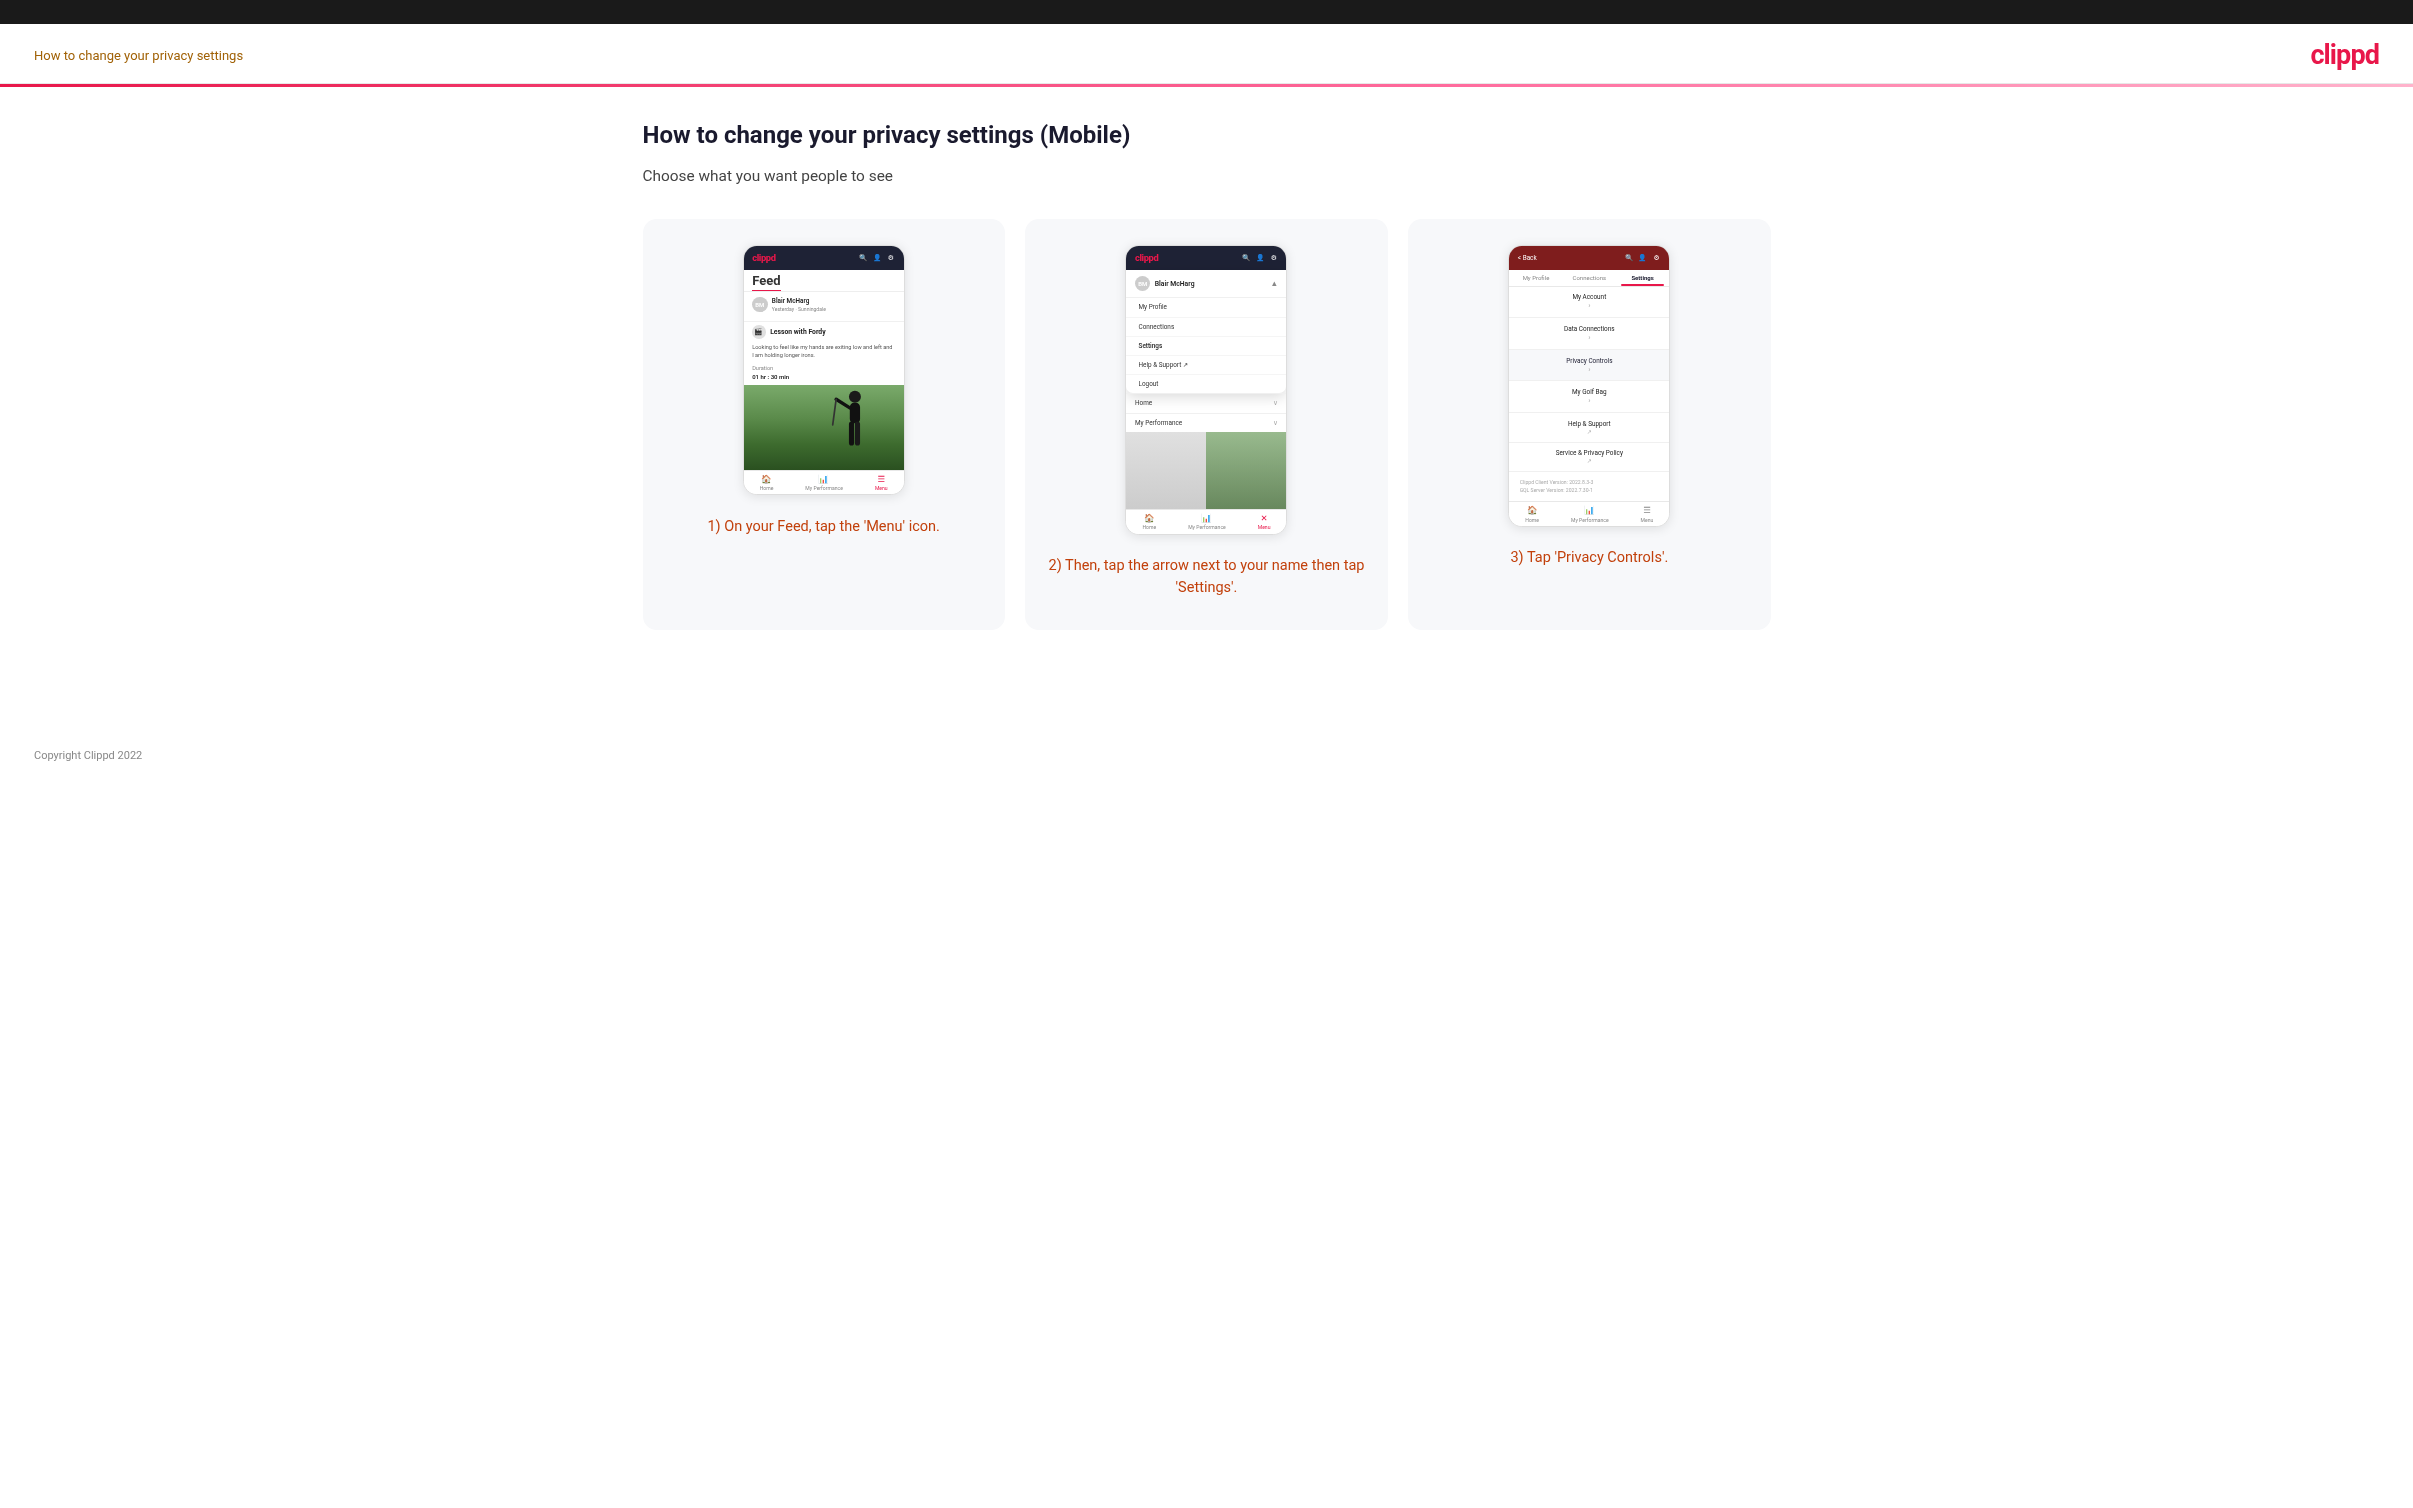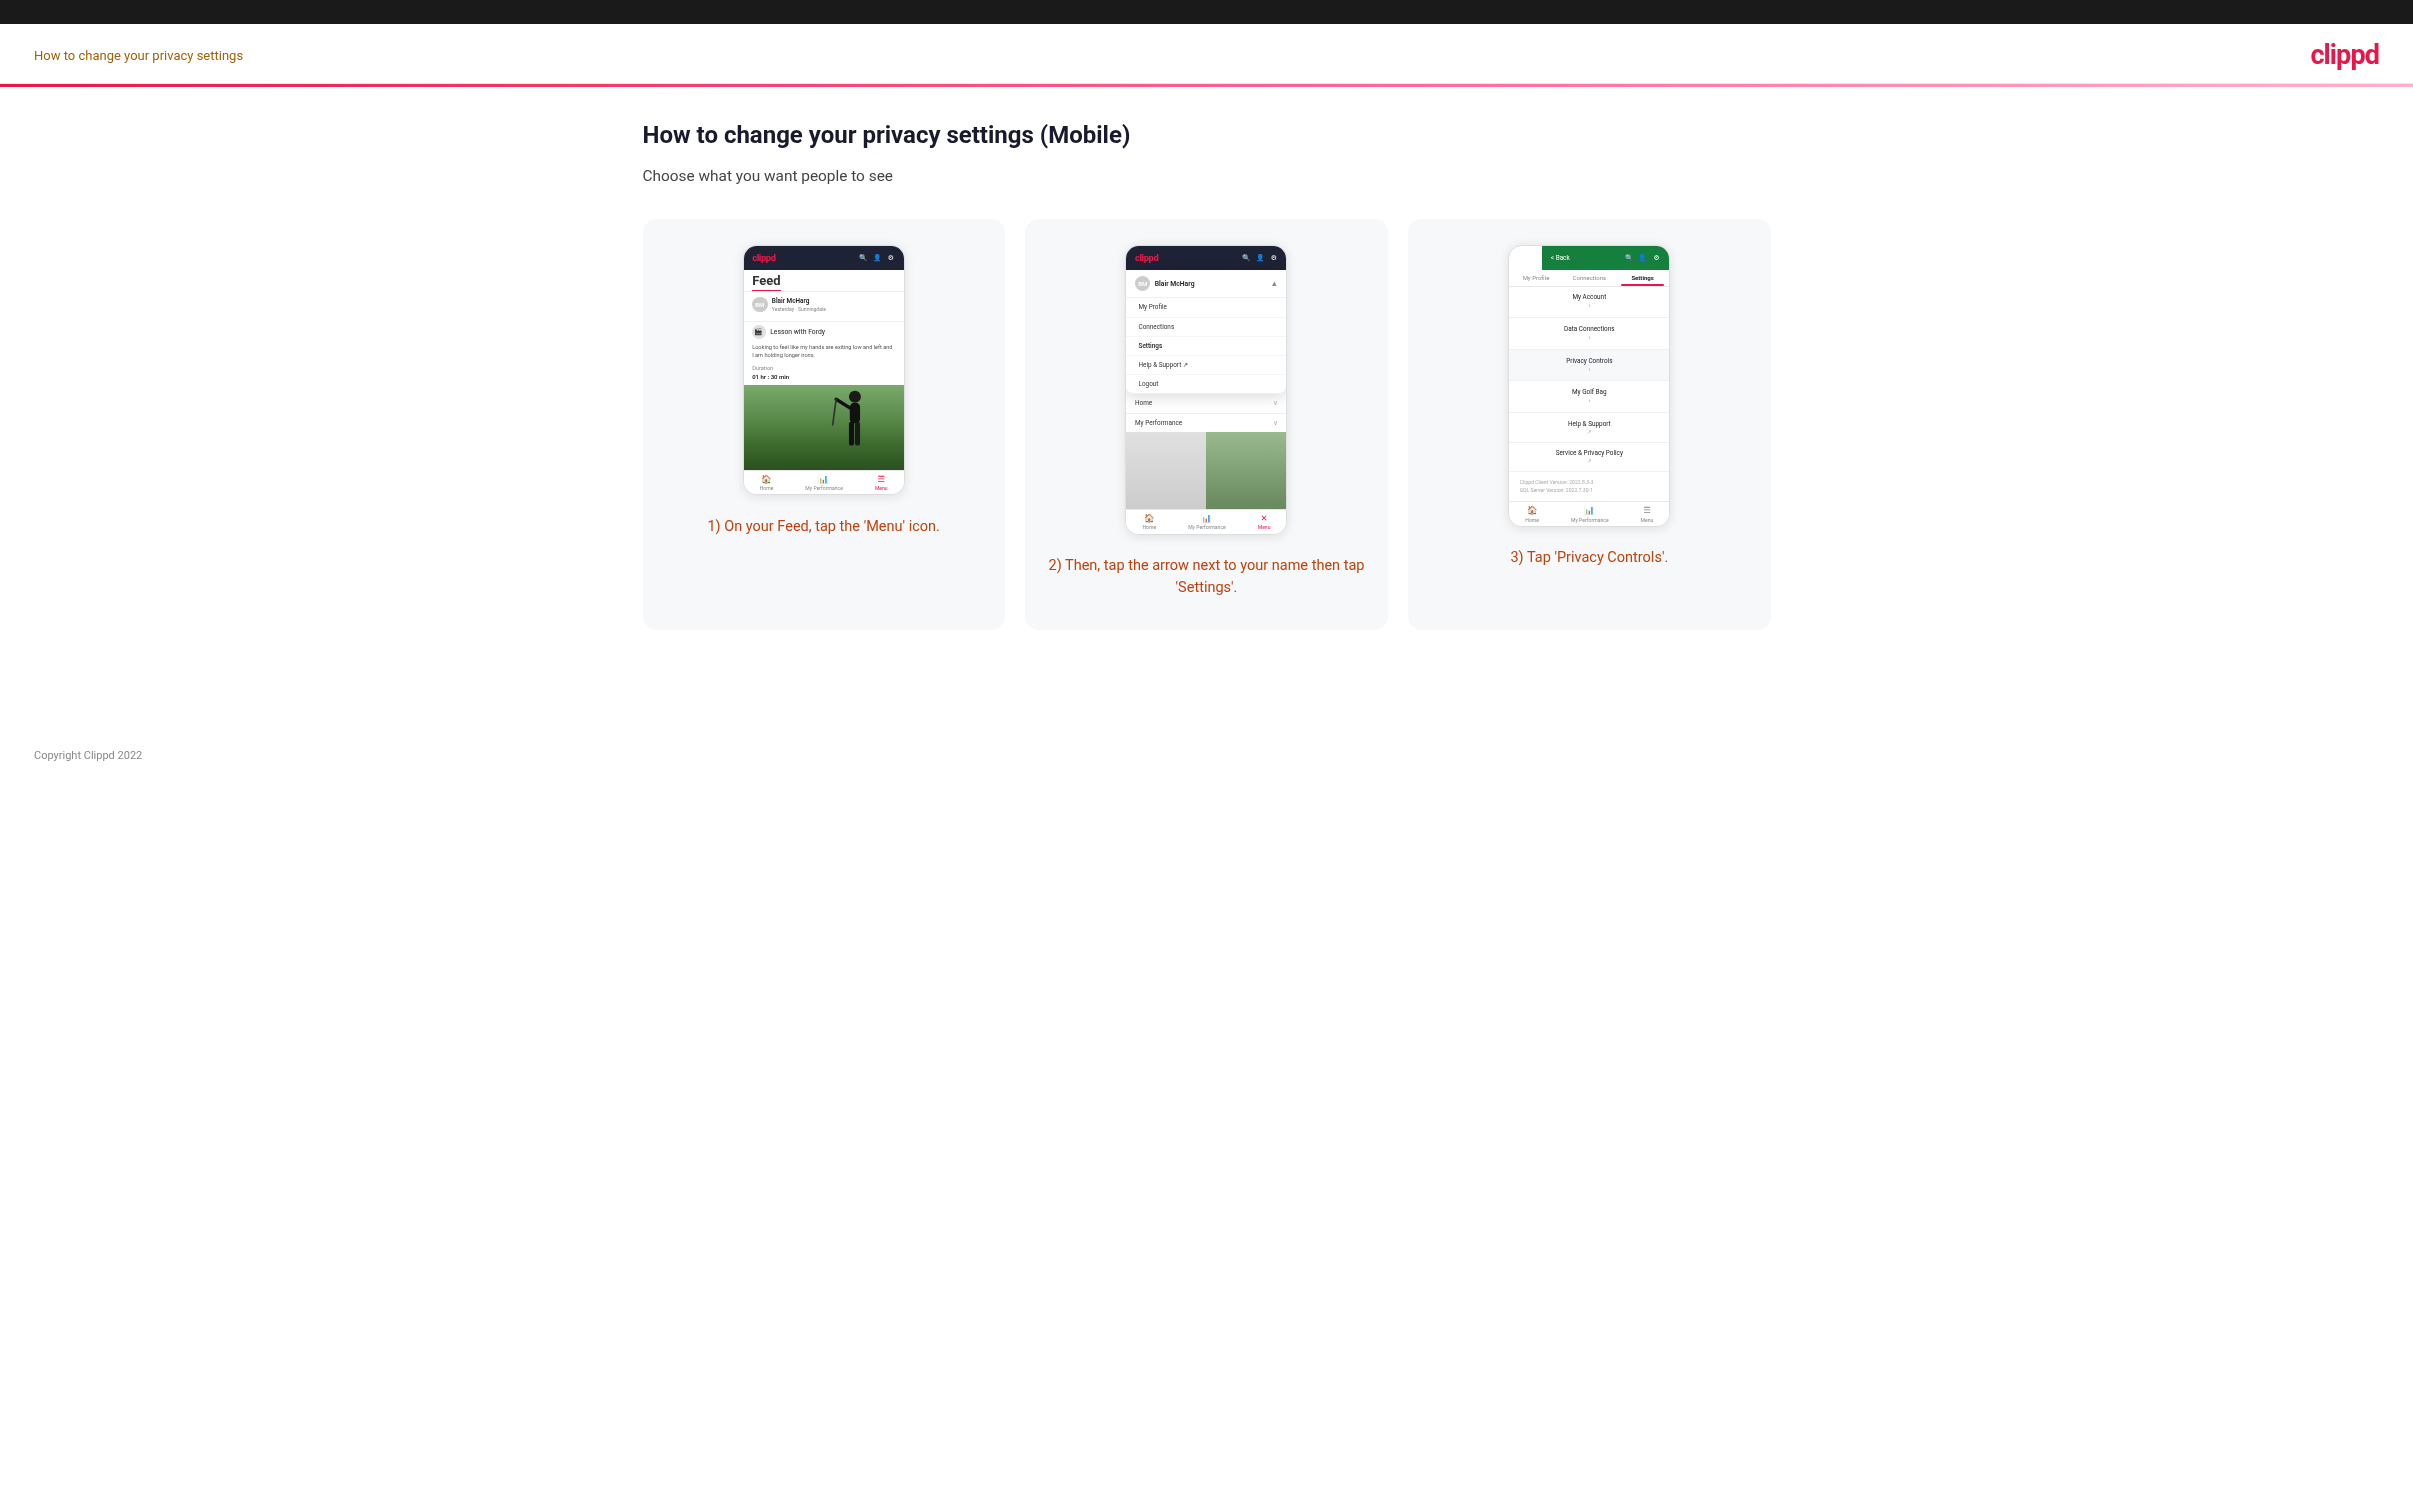--- a/index.html
+++ b/index.html
@@ -189,21 +189,21 @@
       height: 13.7px;
       border-radius: 50%;
       background: #e0e0e0;
       display: flex;
       align-items: center;
       justify-content: center;
       font-size: 6.8px;
     }
     .phone-lesson-title {
       font-size: 6.8px;
-      font-weight: 400;
+      font-weight: 700;
       color: #222;
     }
 
     .phone-lesson-text {
       font-size: 5.6px;
       color: #555;
       padding: 1.7px 8.5px 3.4px;
       line-height: 1.4;
     }
     .phone-duration {
@@ -286,27 +286,26 @@
       align-items: center;
       justify-content: space-between;
       padding: 5.1px 8.5px;
       font-size: 6.4px;
       color: #333;
       border-top: 0.9px solid #f0f0f0;
     }
 
     
     .phone-back-bar {
-      background: #15803d;
+      background: #7f1d1d;
       display: flex;
       align-items: center;
       padding: 5.1px 8.5px;
       height: 24px;
       gap: 5.1px;
-      margin-left: 33px;
     }
     .phone-back-btn {
       color: #fff;
       font-size: 6.4px;
       display: flex;
       align-items: center;
       gap: 1.7px;
     }
     .phone-back-spacer { flex: 1; }
     .phone-tabs-row {

